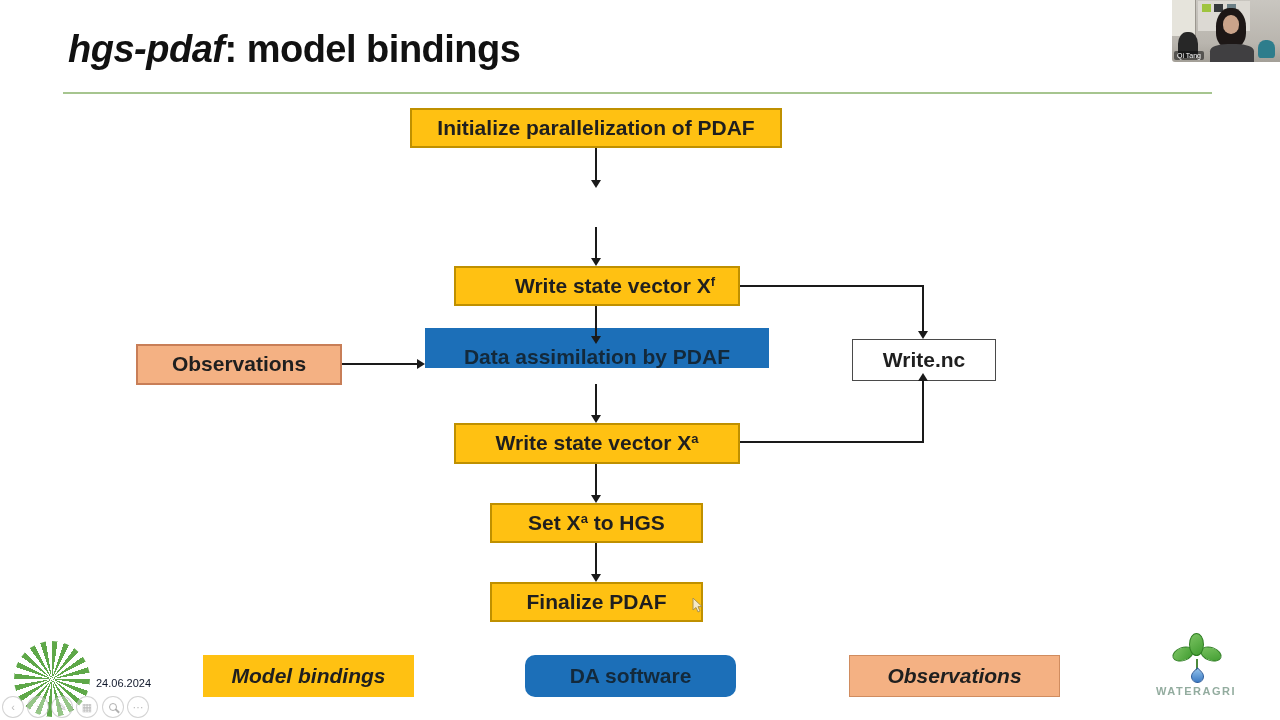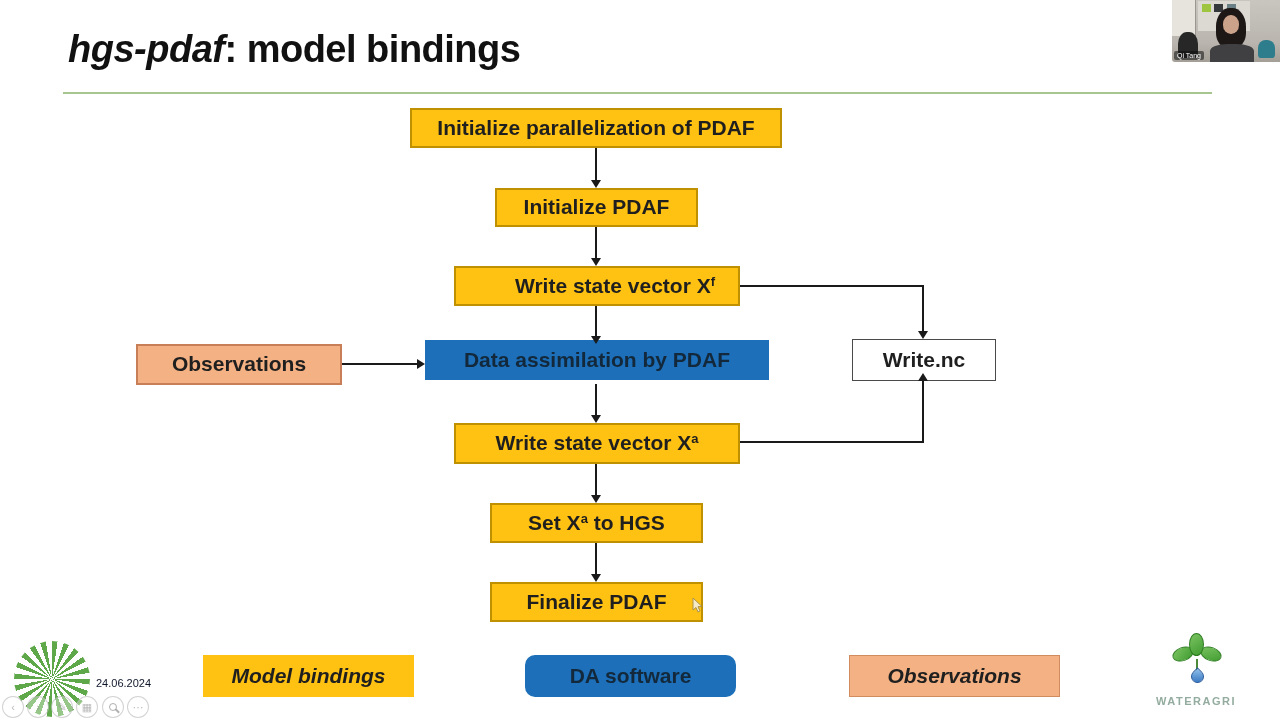--- a/index.html
+++ b/index.html
@@ -22,21 +22,21 @@
           font-size:21px; color:#1f1f1f; text-align:center; line-height:1.05;font-weight:bold; }
   .model { background:#ffc112; border:2px solid #bf9000; }
   .da-node { background:#1c6fb8; border:none; color:#13293b; }
   .obs-node { background:#f4b183; border:2px solid #c87e57; }
   .file-node { background:#ffffff; border:1.5px solid #4a4a4a; }
   .sup { font-size:13px; vertical-align:7px; line-height:0; }
 
   #n-init-par  { left:410px; top:108px; width:372px; height:40px; }
   #n-init-pdaf { left:495px; top:188px; width:203px; height:39px; }
   #n-write-xf  { left:454px; top:266px; width:286px; height:40px;padding-left:36px; }
-  #n-da        { left:425px; top:340px; width:344px; height:40px; }
+  #n-da        { left:425px; top:328px; width:344px; height:40px;align-items:flex-end; }
   #n-obs       { left:136px; top:344px; width:206px; height:41px; }
   #n-output    { left:852px; top:339px; width:144px; height:42px; }
   #n-write-xa  { left:454px; top:423px; width:286px; height:41px; }
   #n-set-xa    { left:490px; top:503px; width:213px; height:40px; }
   #n-finalize  { left:490px; top:582px; width:213px; height:40px; }
 
   
   .varrow { position:absolute; left:595px; width:2px; background:#1a1a1a; }
   .varrow::after { content:""; position:absolute; left:-4px; bottom:-8px; width:0; height:0;
                    border:5px solid transparent; border-bottom:0; border-top:8px solid #1a1a1a; }
@@ -75,21 +75,21 @@
   .wateragri { position:absolute; left:1150px; top:633px; width:92px; height:68px; }
   .leaf { position:absolute; background:linear-gradient(145deg,#7cc463,#3f9b2f); border:1px solid #2e7d22; border-radius:50%; }
   .leaf.top   { left:39px; top:0;   width:15px; height:23px; }
   .leaf.left  { left:22px; top:14px; width:22px; height:14px; transform:rotate(-20deg); }
   .leaf.right { left:50px; top:14px; width:22px; height:14px; transform:rotate(20deg); }
   .stem { position:absolute; left:46px; top:26px; width:2px; height:12px; background:#4c8a3a; }
   .drop { position:absolute; left:41px; top:37px; width:13px; height:13px;
           background:linear-gradient(135deg,#8fc0ea,#2f6fbd); border:1px solid #2a5a9a;
           border-radius:0 50% 50% 50%; transform:rotate(45deg); }
   .wa-text { position:absolute; left:0; top:52px; width:92px; text-align:center;
-             font-size:11px; font-weight:700; letter-spacing:1.5px; color:#93ac9f;margin-top:10px; }
+             font-size:11px; font-weight:700; letter-spacing:1.5px; color:#93ac9f; }
 
   
   .ctrl { position:absolute; top:696px; width:22px; height:22px; border-radius:50%;
           border:1px solid rgba(175,175,175,0.55); color:rgba(150,150,150,0.65);
           display:flex; align-items:center; justify-content:center; font-size:11px; background:rgba(255,255,255,0.35); }
   #c-prev { left:2px; }  #c-next { left:27px; } #c-pen { left:51px; }
   #c-grid { left:76px; } #c-zoom { left:102px; } #c-more { left:127px; }
   .magglass { width:8px; height:8px; border:1.5px solid rgba(150,150,150,0.75); border-radius:50%; position:relative; }
   .magglass::after { content:""; position:absolute; width:5px; height:1.5px; background:rgba(150,150,150,0.75);
                      right:-4px; bottom:-1px; transform:rotate(45deg); }
@@ -120,23 +120,20 @@
 <div id="stage">
 
   <div class="title">
     <span class="it">hgs-pdaf</span><span>: model bindings</span>
   </div>
   <div class="title-rule"></div>
 
   <div id="n-init-par" class="node model">
     <span>Initialize parallelization of PDAF</span>
   </div>
-  <div id="n-init-pdaf" class="node model">
-    <span>Initialize PDAF</span>
-  </div>
   <div id="n-write-xf" class="node model">
     <span><span>Write state vector X</span><span class="sup">f</span></span>
   </div>
   <div id="n-da" class="node da-node">
     <span>Data assimilation by PDAF</span>
   </div>
   <div id="n-obs" class="node obs-node">
     <span>Observations</span>
   </div>
   <div id="n-output" class="node file-node">

